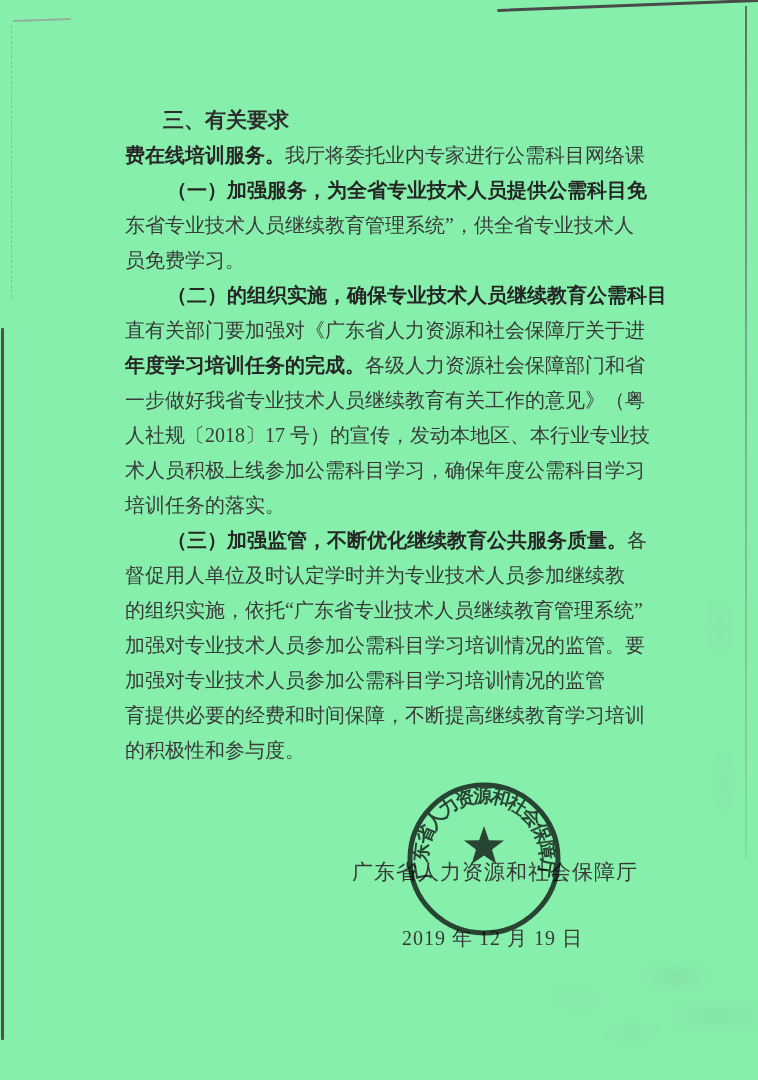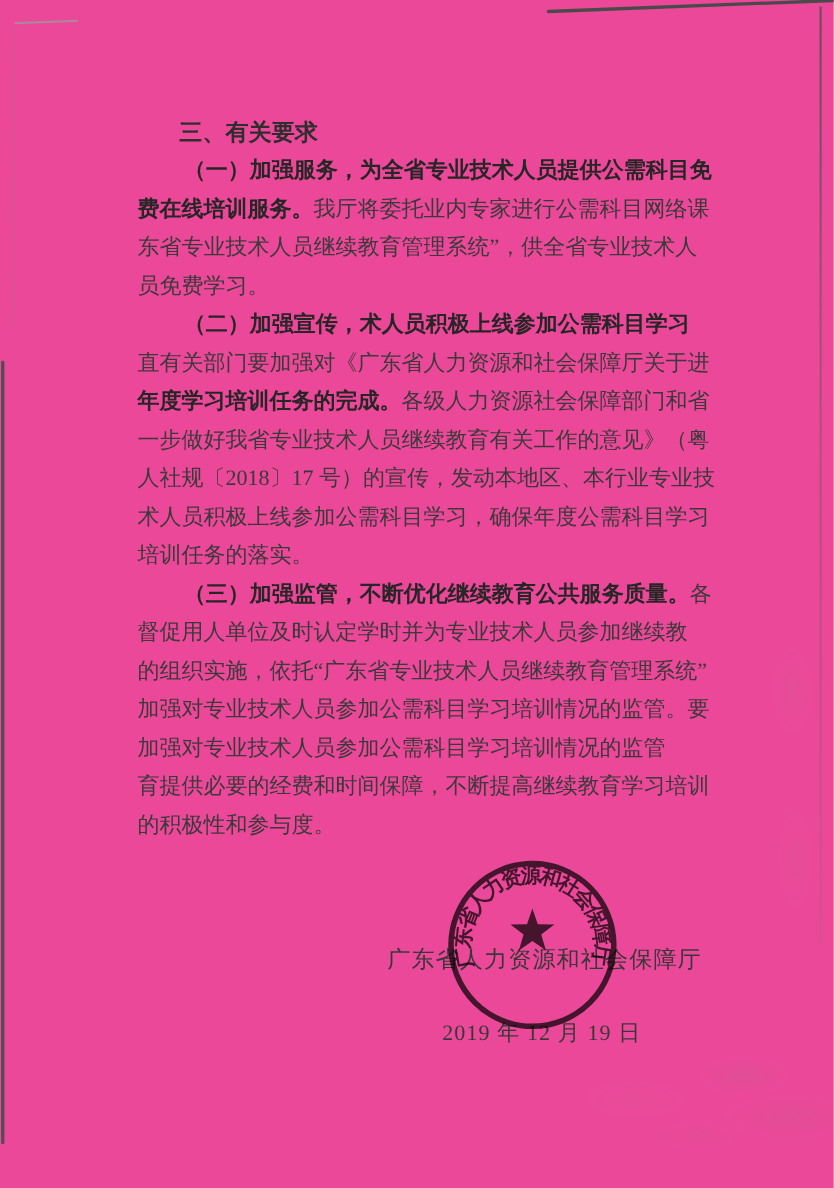--- a/index.html
+++ b/index.html
@@ -1,19 +1,19 @@
 <!DOCTYPE html>
 <html><head>
 <meta charset="utf-8">
 <style>
   html,body{margin:0;padding:0;background:#e9e9e9;}
   .sheet{
     position:relative;
     width:758px;height:1080px;
-    background:#ec4899;
+    background:#86efac;
     overflow:hidden;
     font-family:"Liberation Serif","DejaVu Serif",serif;
     color:#3a3a3a;
   }
   
   .content{
     position:absolute;left:125px;top:103px;width:536px;
     font-size:20px;line-height:35px;
   }
   .line{white-space:nowrap;height:35px;}
@@ -85,28 +85,28 @@
   <div class="edge-left-dots"></div>
   <div class="edge-left-dark"></div>
   <div class="edge-right"></div>
   <div class="noise-br"></div>
   <div class="noise-right"></div>
 
   <div class="content">
     <div class="heading">三、有关要求</div>
 
     <div>
+      <div class="line"><span class="b">费在线培训服务。</span><span class="r">我厅将委托业内专家进行公需科目网络课</span></div>
       <div class="line indent"><span class="b">（一）加强服务，为全省专业技术人员提供公需科目免</span><span class="r"></span></div>
-      <div class="line"><span class="b">费在线培训服务。</span><span class="r">我厅将委托业内专家进行公需科目网络课</span></div>
       <div class="line"><span class="b"></span><span class="r">东省专业技术人员继续教育管理系统”，供全省专业技术人</span></div>
       <div class="line"><span class="b"></span><span class="r">员免费学习。</span></div>
     </div>
 
     <div>
-      <div class="line indent"><span class="b">（二）加强宣传，术人员积极上线参加公需科目学习</span><span class="r"></span></div>
+      <div class="line indent"><span class="b">（二）的组织实施，确保专业技术人员继续教育公需科目</span><span class="r"></span></div>
       <div class="line"><span class="b"></span><span class="r">直有关部门要加强对《广东省人力资源和社会保障厅关于进</span></div>
       <div class="line"><span class="b">年度学习培训任务的完成。</span><span class="r">各级人力资源社会保障部门和省</span></div>
       <div class="line"><span class="b"></span><span class="r">一步做好我省专业技术人员继续教育有关工作的意见》（粤</span></div>
       <div class="line"><span class="b"></span><span class="r">人社规〔2018〕17 号）的宣传，发动本地区、本行业专业技</span></div>
       <div class="line"><span class="b"></span><span class="r">术人员积极上线参加公需科目学习，确保年度公需科目学习</span></div>
       <div class="line"><span class="b"></span><span class="r">培训任务的落实。</span></div>
     </div>
 
     <div>
       <div class="line indent"><span class="b">（三）加强监管，不断优化继续教育公共服务质量。</span><span class="r">各</span></div>

